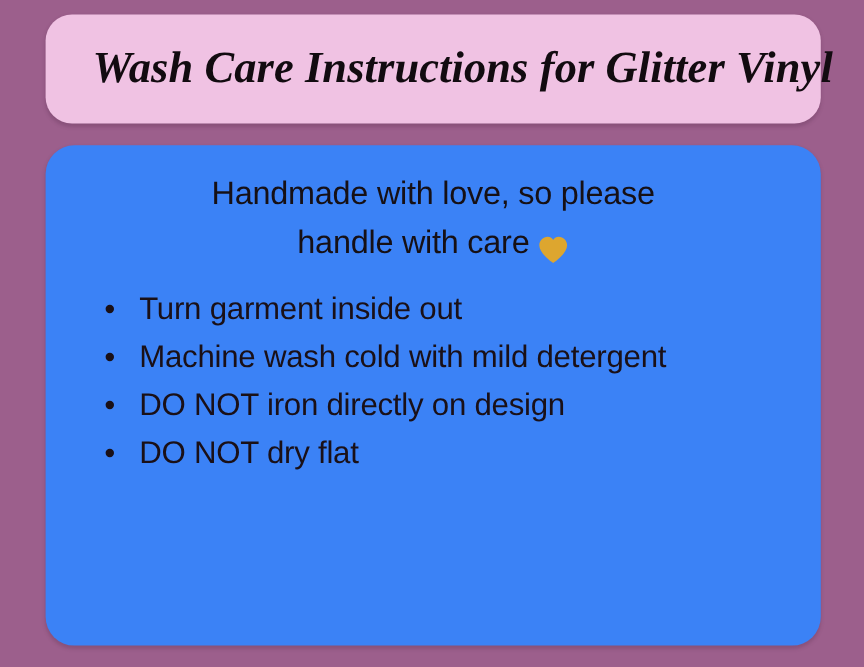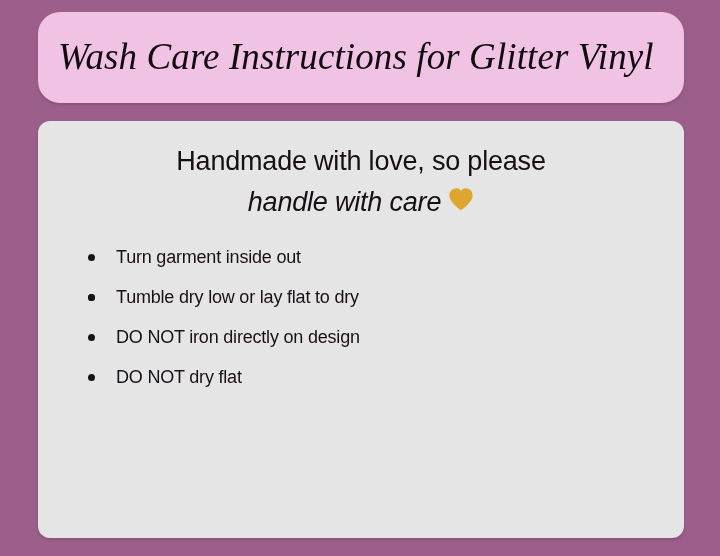--- a/index.html
+++ b/index.html
@@ -33,78 +33,78 @@
     box-shadow: 0 2px 3px rgba(90, 45, 80, 0.28);
     display: flex;
     align-items: center;
     justify-content: flex-start;
     box-sizing: border-box;
     padding: 0 20px;
   }
   .title-text {
     font-family: "Liberation Serif", "DejaVu Serif", serif;
     font-style: italic;
-    font-weight: normal;
+    font-weight: bold;
     font-size: 37px;
     line-height: 1.05;
     color: #120b10;
     letter-spacing: 0.1px;
     white-space: nowrap;
+    margin-left: 19px;
   }
 
   
   .main-card {
     position: absolute;
     left: 38px;
     top: 121px;
     width: 646px;
     height: 417px;
-    background: #e5e5e5;
-    border-radius: 12px;
+    background: #3b82f6;
+    border-radius: 24px;
     box-shadow: 0 2px 3px rgba(90, 45, 80, 0.28);
     box-sizing: border-box;
     padding: 18px 20px 0 20px;
   }
 
   .subtitle {
     text-align: center;
     font-family: "Liberation Sans", sans-serif;
     font-weight: normal;
     font-size: 27px;
     line-height: 41px;
     color: #161015;
     letter-spacing: -0.2px;
     margin: 0;
     padding-top: 2px;
   }
   .subtitle .line2 {
     display: inline-flex;
-    align-items: flex-start;
+    align-items: center;
     gap: 7px;
-    font-style: italic;
   }
   .heart-icon {
     display: inline-block;
     width: 26px;
     height: 24px;
     vertical-align: -3px;
     flex: 0 0 auto;
   }
 
   
   .care-list {
     list-style: none;
     margin: 14px 0 0 0;
     padding: 0 0 0 28px;
   }
   .care-item {
     position: relative;
     font-family: "Liberation Sans", sans-serif;
     font-weight: normal;
-    font-size: 18px;
+    font-size: 26px;
     line-height: 40px;
     color: #1a1017;
     letter-spacing: -0.2px;
     padding-left: 30px;
     white-space: nowrap;
   }
   .bullet-dot {
     position: absolute;
     left: 2px;
     top: 17px;
@@ -137,24 +137,21 @@
       </span>
     </div>
 
     <ul class="care-list">
       <li class="care-item">
         <span class="bullet-dot"></span>
         <span>Turn garment inside out</span>
       </li>
       <li class="care-item">
         <span class="bullet-dot"></span>
-      </li>
-      <li class="care-item">
-        <span class="bullet-dot"></span>
-        <span>Tumble dry low or lay flat to dry</span>
+        <span>Machine wash cold with mild detergent</span>
       </li>
       <li class="care-item">
         <span class="bullet-dot"></span>
         <span>DO NOT iron directly on design</span>
       </li>
       <li class="care-item">
         <span class="bullet-dot"></span>
         <span>DO NOT dry flat</span>
       </li>
     </ul>

